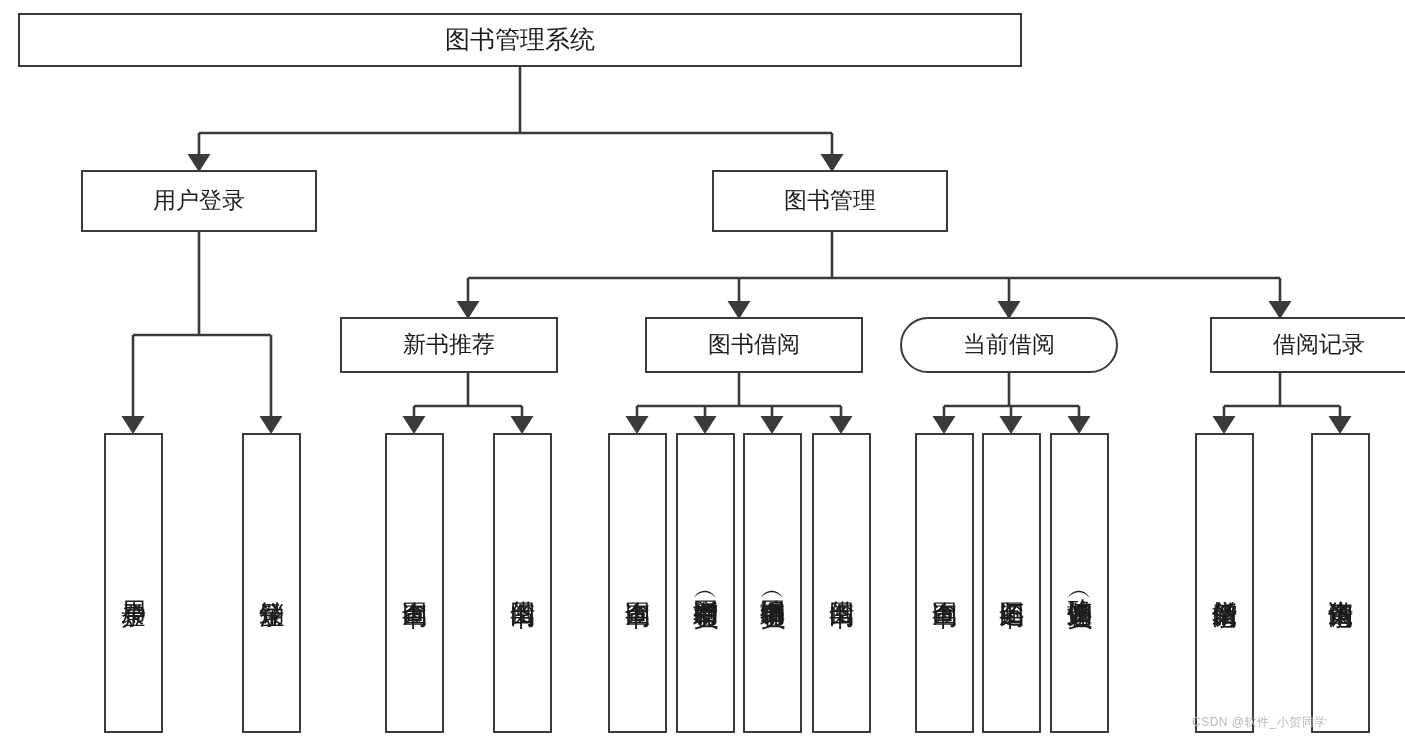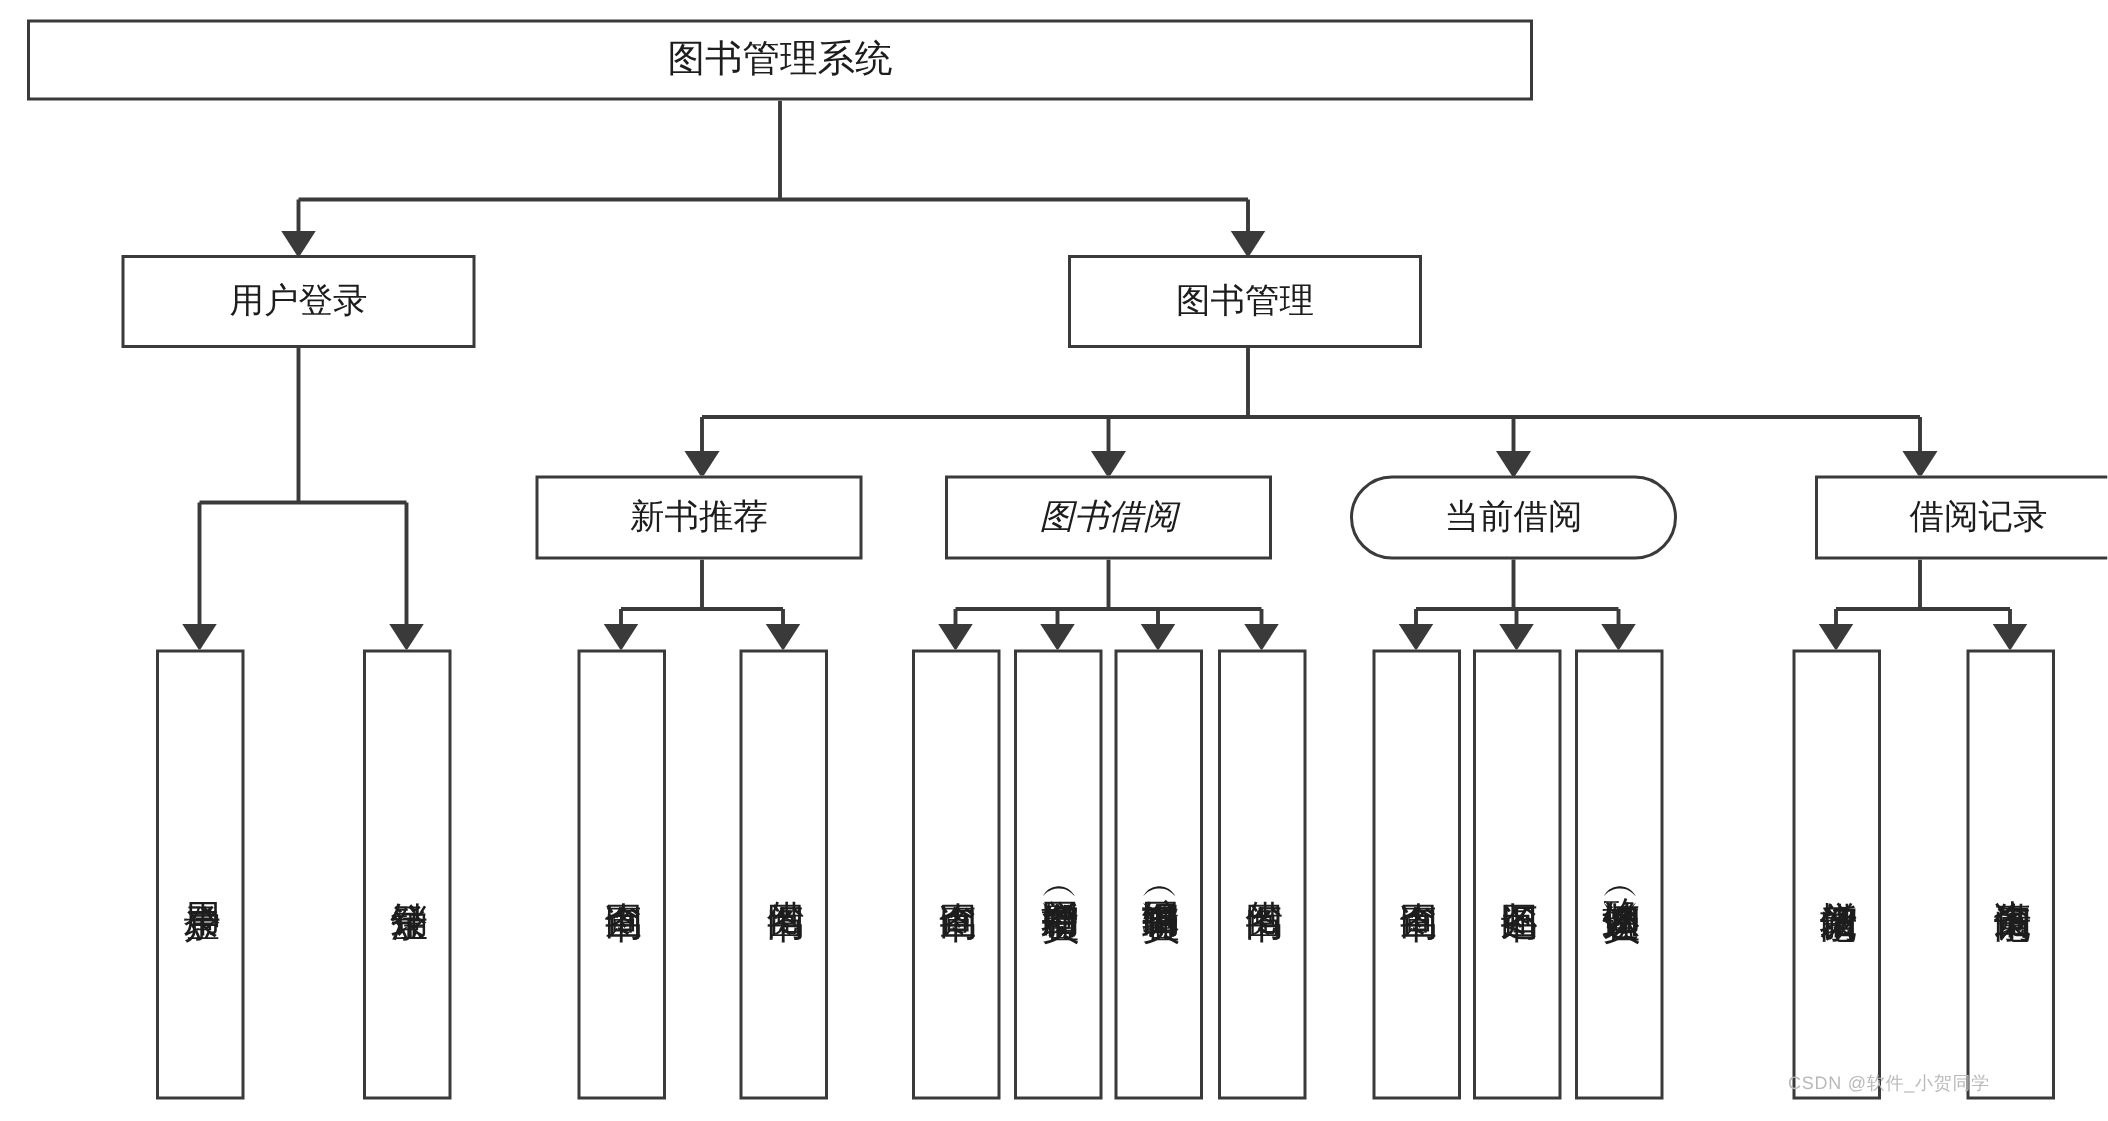--- a/index.html
+++ b/index.html
@@ -112,22 +112,22 @@
       <path d="M1224,406 L1224,424" marker-end="url(#arrow)"></path>
       <path d="M1340,406 L1340,424" marker-end="url(#arrow)"></path>
     </g>
   </svg>
 
   <div class="node level-1" style="left:18px; top:13px; width:1004px; height:54px;">图书管理系统</div>
 
   <div class="node level-2" style="left:81px; top:170px; width:236px; height:62px;">用户登录</div>
   <div class="node level-2" style="left:712px; top:170px; width:236px; height:62px;text-align:right;">图书管理</div>
 
-  <div class="node level-3" style="left:357px; top:317px; width:218px; height:56px;">新书推荐</div>
-  <div class="node level-3" style="left:630px; top:317px; width:218px; height:56px;font-style:italic;">图书借阅</div>
+  <div class="node level-3" style="left:340px; top:317px; width:218px; height:56px;">新书推荐</div>
+  <div class="node level-3" style="left:645px; top:317px; width:218px; height:56px;">图书借阅</div>
   <div class="node level-3" style="left:900px; top:317px; width:218px; height:56px;border-radius:28px;">当前借阅</div>
   <div class="node level-3" style="left:1210px; top:317px; width:218px; height:56px;">借阅记录</div>
 
   <div class="node leaf" style="left:104px; top:433px; width:59px; height:300px;">
     <span class="vtext">用户登录</span>
   </div>
   <div class="node leaf" style="left:242px; top:433px; width:59px; height:300px;">
     <span class="vtext">注销登录</span>
   </div>
 

